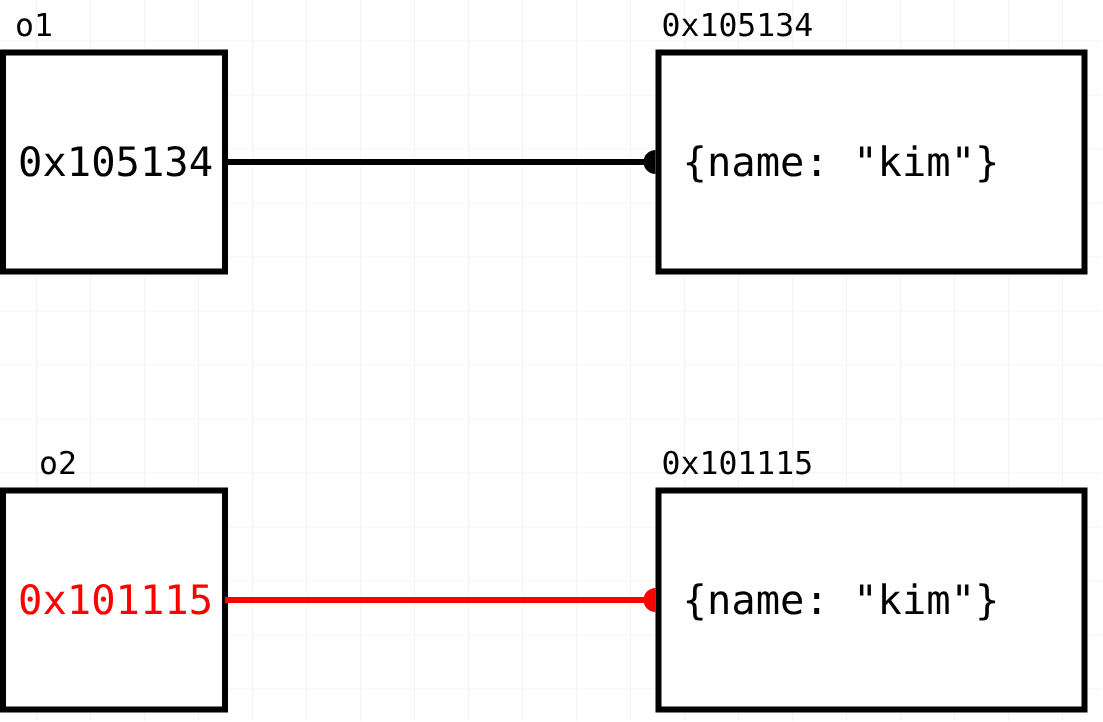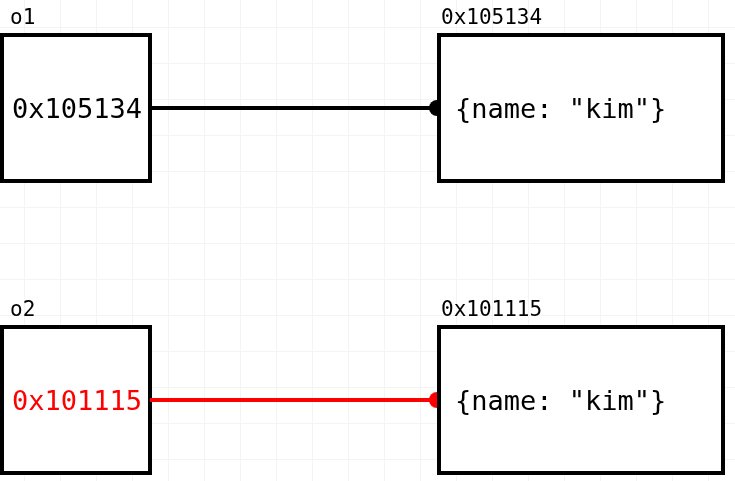--- a/index.html
+++ b/index.html
@@ -91,21 +91,21 @@
   <div class="edge" style="left:150px; top:106px; width:288px;"></div>
 
   <div class="edge-dot" style="left:429px; top:100px;"></div>
 
   <div class="node-label" style="left:441px; top:7px;">0x105134</div>
 
   <div class="box box-obj" style="left:437px; top:33px; width:288px; height:150px;">
     <span class="box-text">{name: "kim"}</span>
   </div>
 
-  <div class="node-label" style="left:10px; top:299px;">o2</div>
+  <div class="node-label" style="left:26px; top:299px;">o2</div>
 
   <div class="box box-var" style="left:0px; top:325px; width:152px; height:150px;">
     <span class="box-text red-text">0x101115</span>
   </div>
 
   <div class="edge red-edge" style="left:150px; top:398px; width:288px;"></div>
 
   <div class="edge-dot red-dot" style="left:429px; top:392px;"></div>
 
   <div class="node-label" style="left:441px; top:299px;">0x101115</div>

